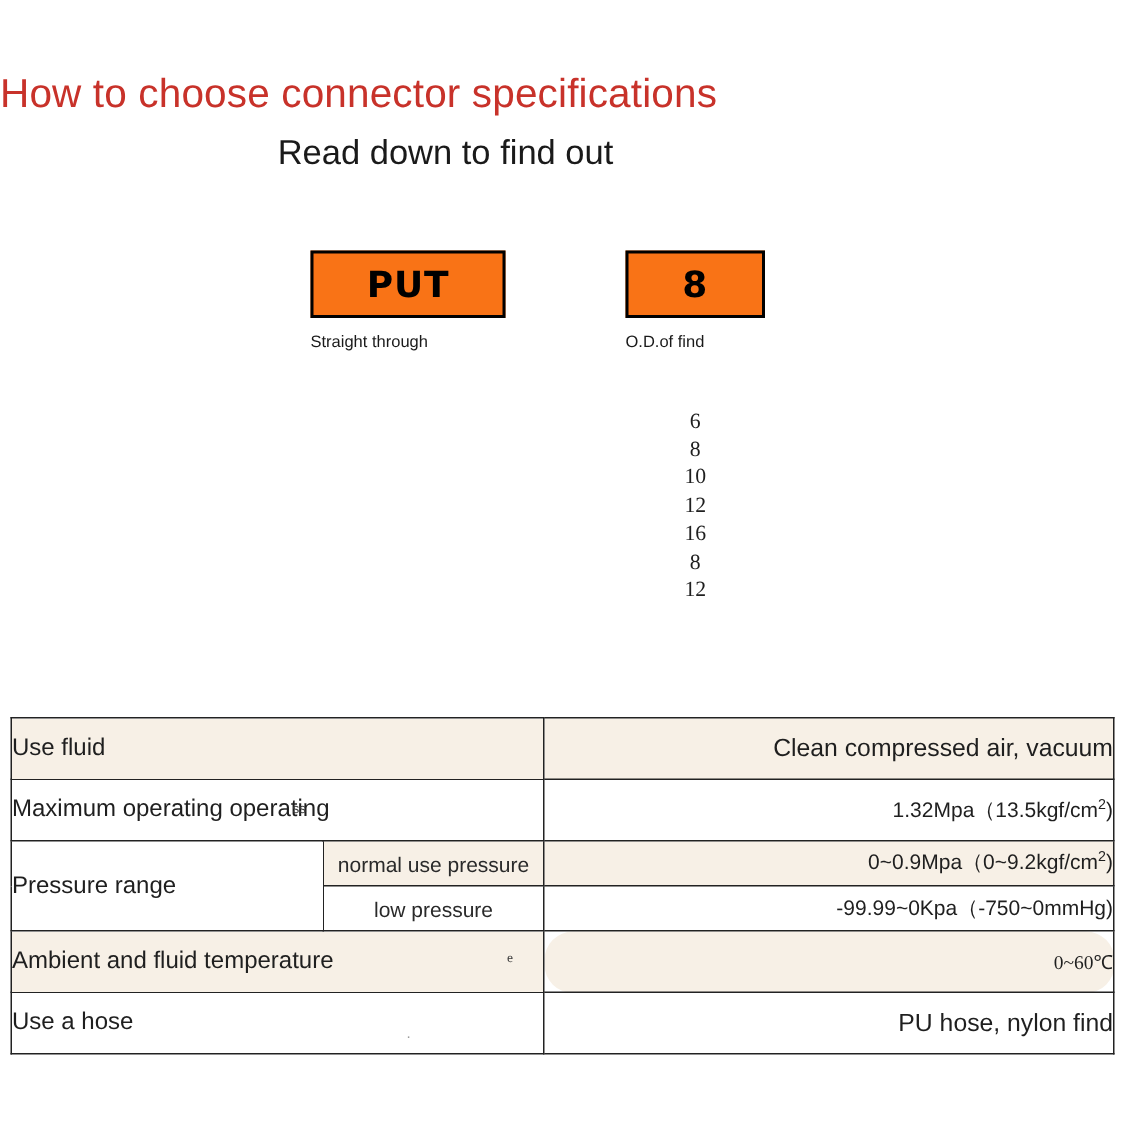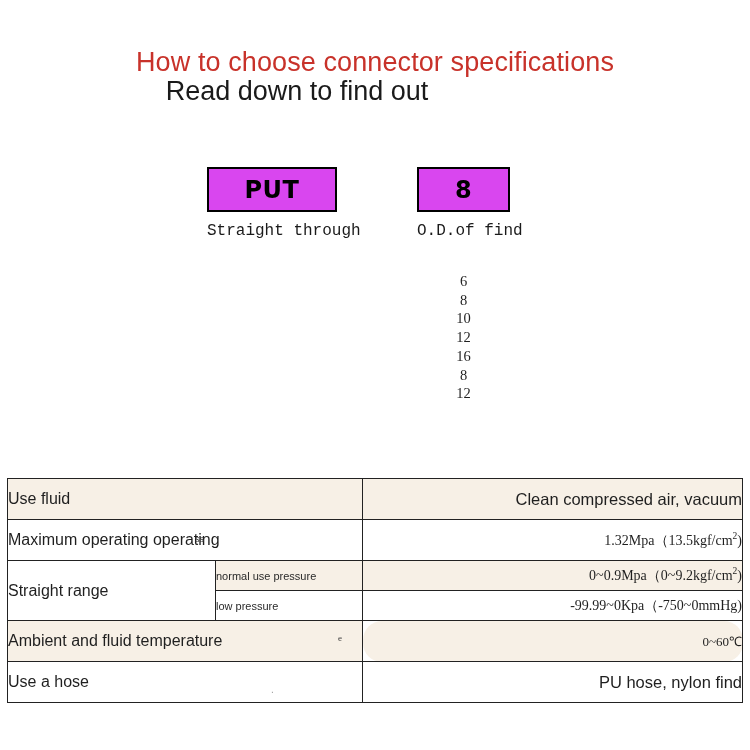--- a/index.html
+++ b/index.html
@@ -15,66 +15,64 @@
     font-family: "Liberation Sans", sans-serif;
     color: #1a1a1a;
   }
 
   
   #page-title {
     position: absolute;
     left: 0;
     top: 47px;
     width: 750px;
-    text-align: center;
+    text-align: left;
     font-size: 27px;
     font-weight: 400;
     color: #c8322a;
     letter-spacing: 0.1px;
     white-space: nowrap;
   }
   #page-subtitle {
     position: absolute;
     left: 0;
-    top: 76px;
+    top: 88px;
     width: 594px;
     text-align: center;
-    font-size: 27px;
+    font-size: 23px;
     font-weight: 400;
     color: #1a1a1a;
     white-space: nowrap;
   }
 
   
   .code-box {
     position: absolute;
     border: 2px solid #000000;
-    background: #d946ef;
+    background: #f97316;
     box-sizing: border-box;
     display: flex;
     align-items: center;
     justify-content: center;
   }
   .code-box-value {
     font-family: "DejaVu Sans", sans-serif;
     font-weight: 700;
     font-size: 24px;
     letter-spacing: 0.5px;
     color: #000000;
   }
   #box-series { left: 207px; top: 167px; width: 130px; height: 45px; }
   #box-size   { left: 417px; top: 167px; width: 93px;  height: 45px; }
 
   .code-caption {
     position: absolute;
-    text-align: center;
-    font-size: 16px;
+    font-size: 11px;
     color: #1a1a1a;
     white-space: nowrap;
-    font-family: Liberation Mono, monospace;
   }
   #caption-series { left: 207px; top: 222px; width: 130px; }
   #caption-size   { left: 417px; top: 222px; width: 93px; }
 
   
   #size-options {
     position: absolute;
     left: 417px;
     top: 272px;
     width: 93px;
@@ -116,32 +114,32 @@
     vertical-align: middle;
   }
   .cell-label {
     font-size: 16px;
     color: #1f1f1f;
     padding-left: 11px;
     height: 40px;
     position: relative;
   }
   .cell-sublabel {
-    font-size: 11px;
+    font-size: 14px;
     color: #2a2a2a;
-    text-align: left;
+    text-align: center;
     height: 29px;
   }
   .cell-value {
     text-align: right;
     color: #1f1f1f;
     height: 40px;
   }
   .val-lg  { font-size: 16.5px; }
-  .val-md  { font-size: 14px; font-family: Liberation Serif, serif; }
+  .val-md  { font-size: 14px; font-family: Liberation Sans, sans-serif; }
   .val-sm  { font-size: 13px; font-family: "Liberation Serif", serif; border-radius: 19px; }
   .beige { background: #f7f0e6; }
   .white { background: #ffffff; }
 
   .artifact {
     position: absolute;
     font-size: 9px;
     color: #3a3a3a;
     pointer-events: none;
   }
@@ -198,21 +196,21 @@
       <td class="cell-label white" colspan="2">
         <span>Maximum operating operating</span>
         <span class="artifact" id="artifact-ss">ss</span>
       </td>
       <td class="cell-value val-md white">
         <span>1.32Mpa（13.5kgf/cm</span><sup>2</sup><span>)</span>
       </td>
     </tr>
 
     <tr>
-      <td class="cell-label white" rowspan="2">Straight range</td>
+      <td class="cell-label white" rowspan="2">Pressure range</td>
       <td class="cell-sublabel beige">normal use pressure</td>
       <td class="cell-value val-md beige" style="height:29px">
         <span>0~0.9Mpa（0~9.2kgf/cm</span><sup>2</sup><span>)</span>
       </td>
     </tr>
 
     <tr>
       <td class="cell-sublabel white">low pressure</td>
       <td class="cell-value val-md white" style="height:29px">-99.99~0Kpa（-750~0mmHg)</td>
     </tr>

